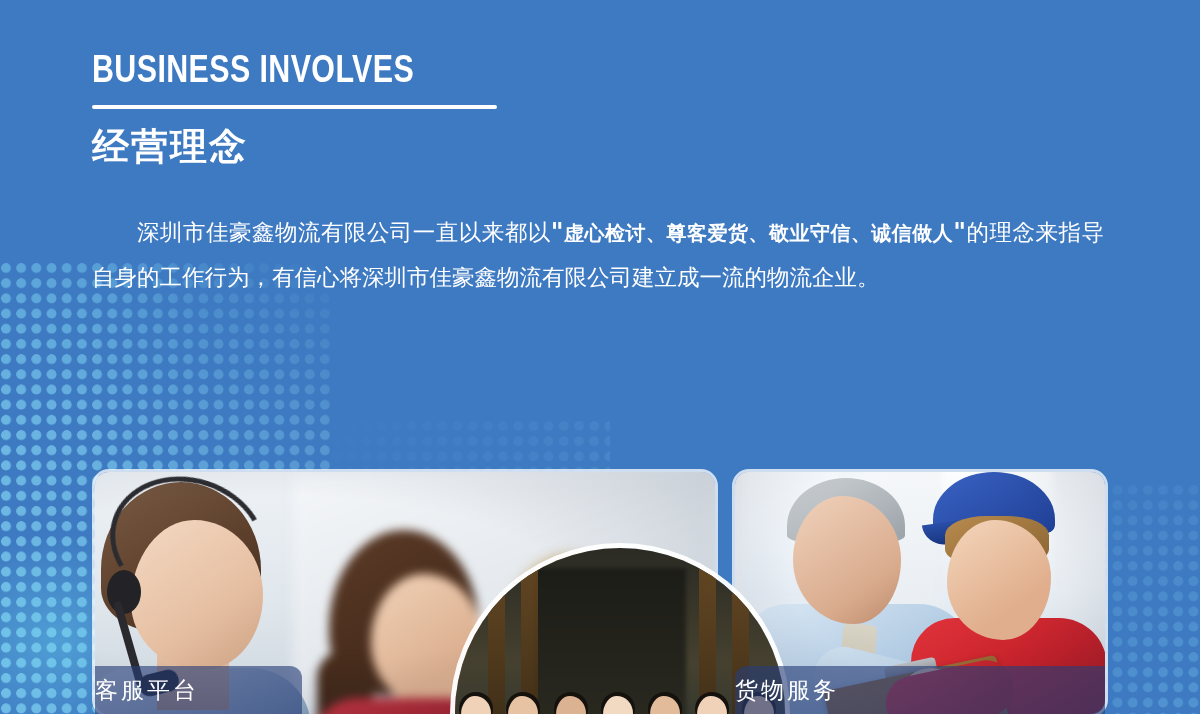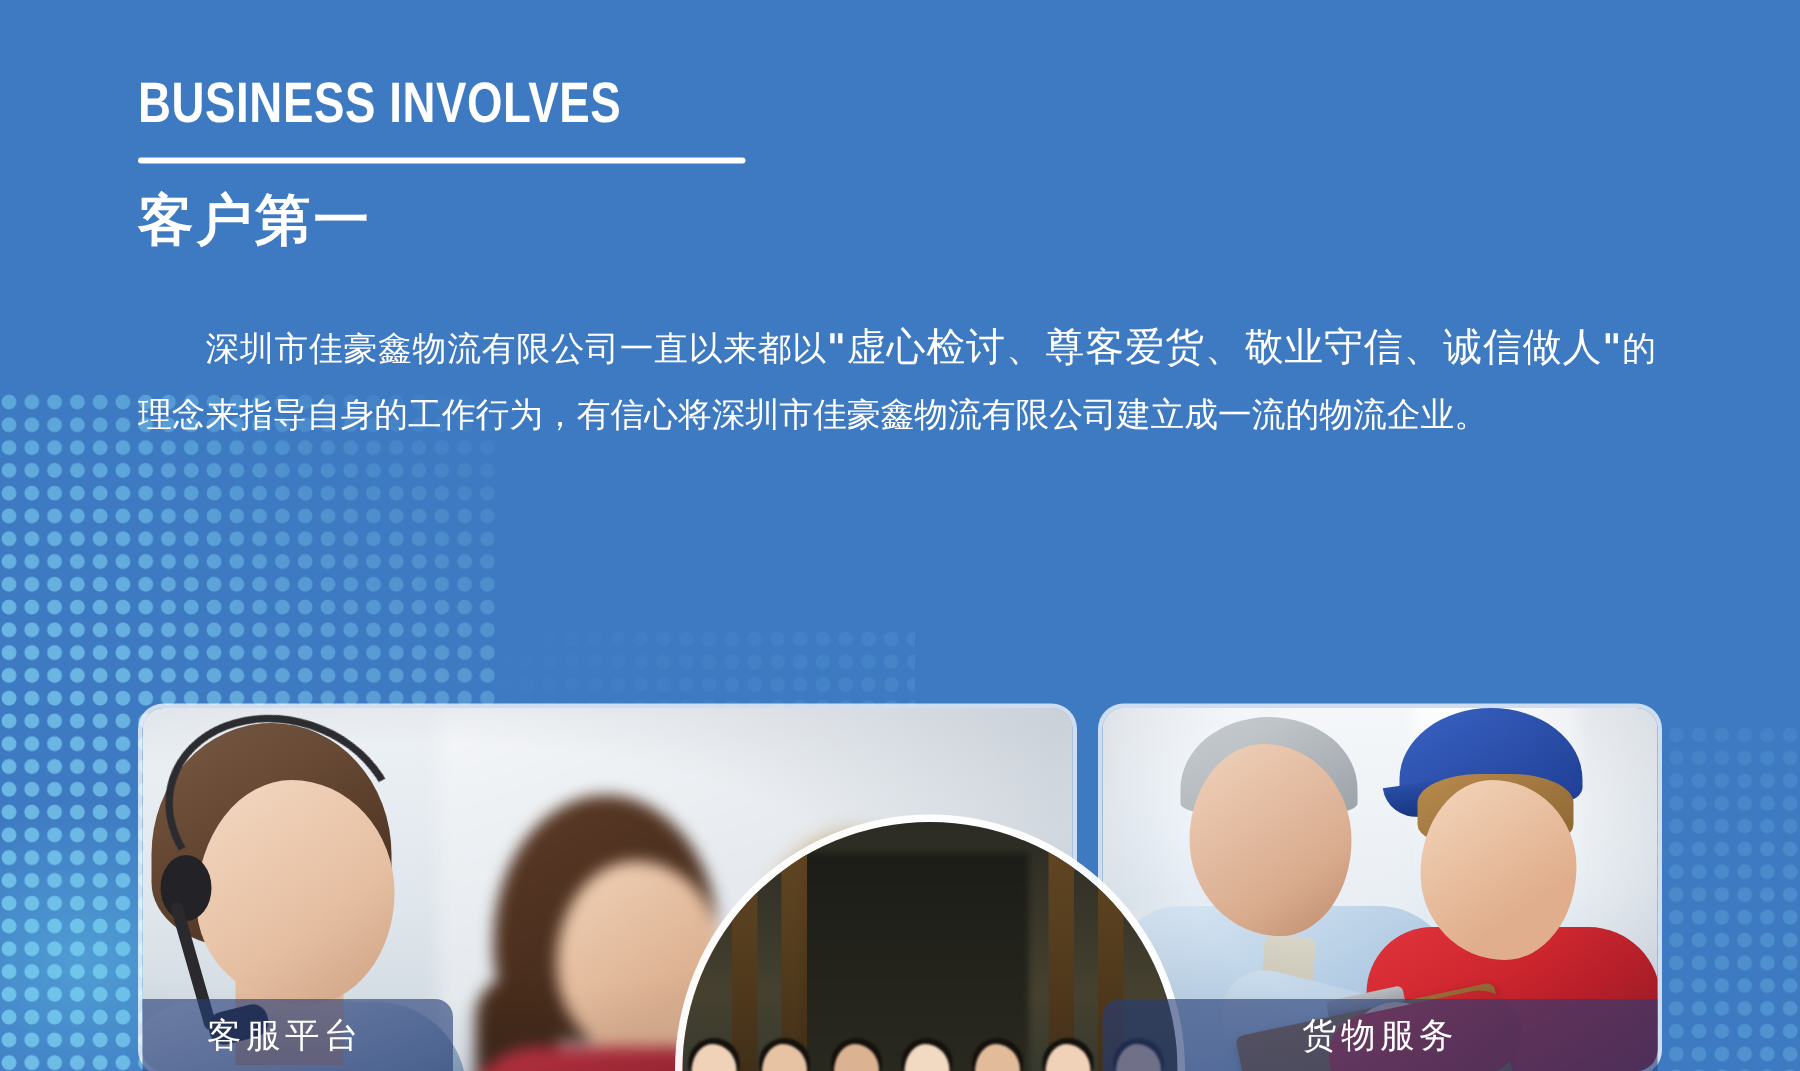--- a/index.html
+++ b/index.html
@@ -65,21 +65,21 @@
 
   
   .copy{
     position:absolute;left:92px;top:210px;width:1012px;
     color:#ffffff;font-size:22.5px;line-height:44px;
     font-family:"DejaVu Sans","Liberation Sans",sans-serif;
     text-align:justify;text-justify:inter-ideograph;
   }
   .para{margin:0 0 14px 0;text-indent:2em;}
   .para.p2{margin-bottom:0;}
-  .quote{font-weight:400;font-size:26px;}
+  .quote{font-weight:700;font-size:20px;}
   .qmark{font-weight:700;font-size:24.5px;}
 
   .photo{position:absolute;overflow:hidden;}
 
   .photo-left{
     left:95px;top:472px;width:620px;height:242px;
     border-radius:14px;
     box-shadow:0 0 0 3px rgba(255,255,255,.75);
   }
   .photo-right{
@@ -180,41 +180,41 @@
 
   
   .caption{
     position:absolute;height:48px;display:flex;align-items:center;
     background:rgba(38,62,120,.62);
     color:#ffffff;font-size:23px;letter-spacing:3px;
     font-family:"DejaVu Sans","Liberation Sans",sans-serif;
     z-index:9;
   }
   .caption-left{
-    left:95px;bottom:0;width:207px;padding-left:43px;box-sizing:border-box;
+    left:95px;bottom:0;width:207px;box-sizing:border-box;
     border-radius:0 12px 0 0;
   }
   .caption-right{
-    left:735px;bottom:0;width:370px;padding-left:0;justify-content:center;
+    left:735px;bottom:0;width:370px;padding-left:0;justify-content:flex-start;
     border-radius:12px 0 0 0;
   }
 </style>
 </head>
 <body>
 
 <div class="dots dots-left"></div>
 <div class="dots dots-left-fade-top"></div>
 <div class="dots dots-topmid"></div>
 <div class="dots dots-glow"></div>
 <div class="dots dots-right"></div>
 
 <div class="header">
   <div class="eyebrow">BUSINESS INVOLVES</div>
   <div class="rule"></div>
-  <div class="subtitle">客户第一</div>
+  <div class="subtitle">经营理念</div>
 </div>
 
 <div class="copy">
   <p class="para p1"><span>深圳市佳豪鑫物流有限公司一直以来都以</span><span class="qmark">"</span><span class="quote">虚心检讨、尊客爱货、敬业守信、诚信做人</span><span class="qmark">"</span><span>的理念来指导自身的工作行为，有信心将深圳市佳豪鑫物流有限公司建立成一流的物流企业。</span></p>
 </div>
 
 <div class="photo photo-left">
   <div class="pl-bg"></div>
   <div class="pl-wall"></div>
 

